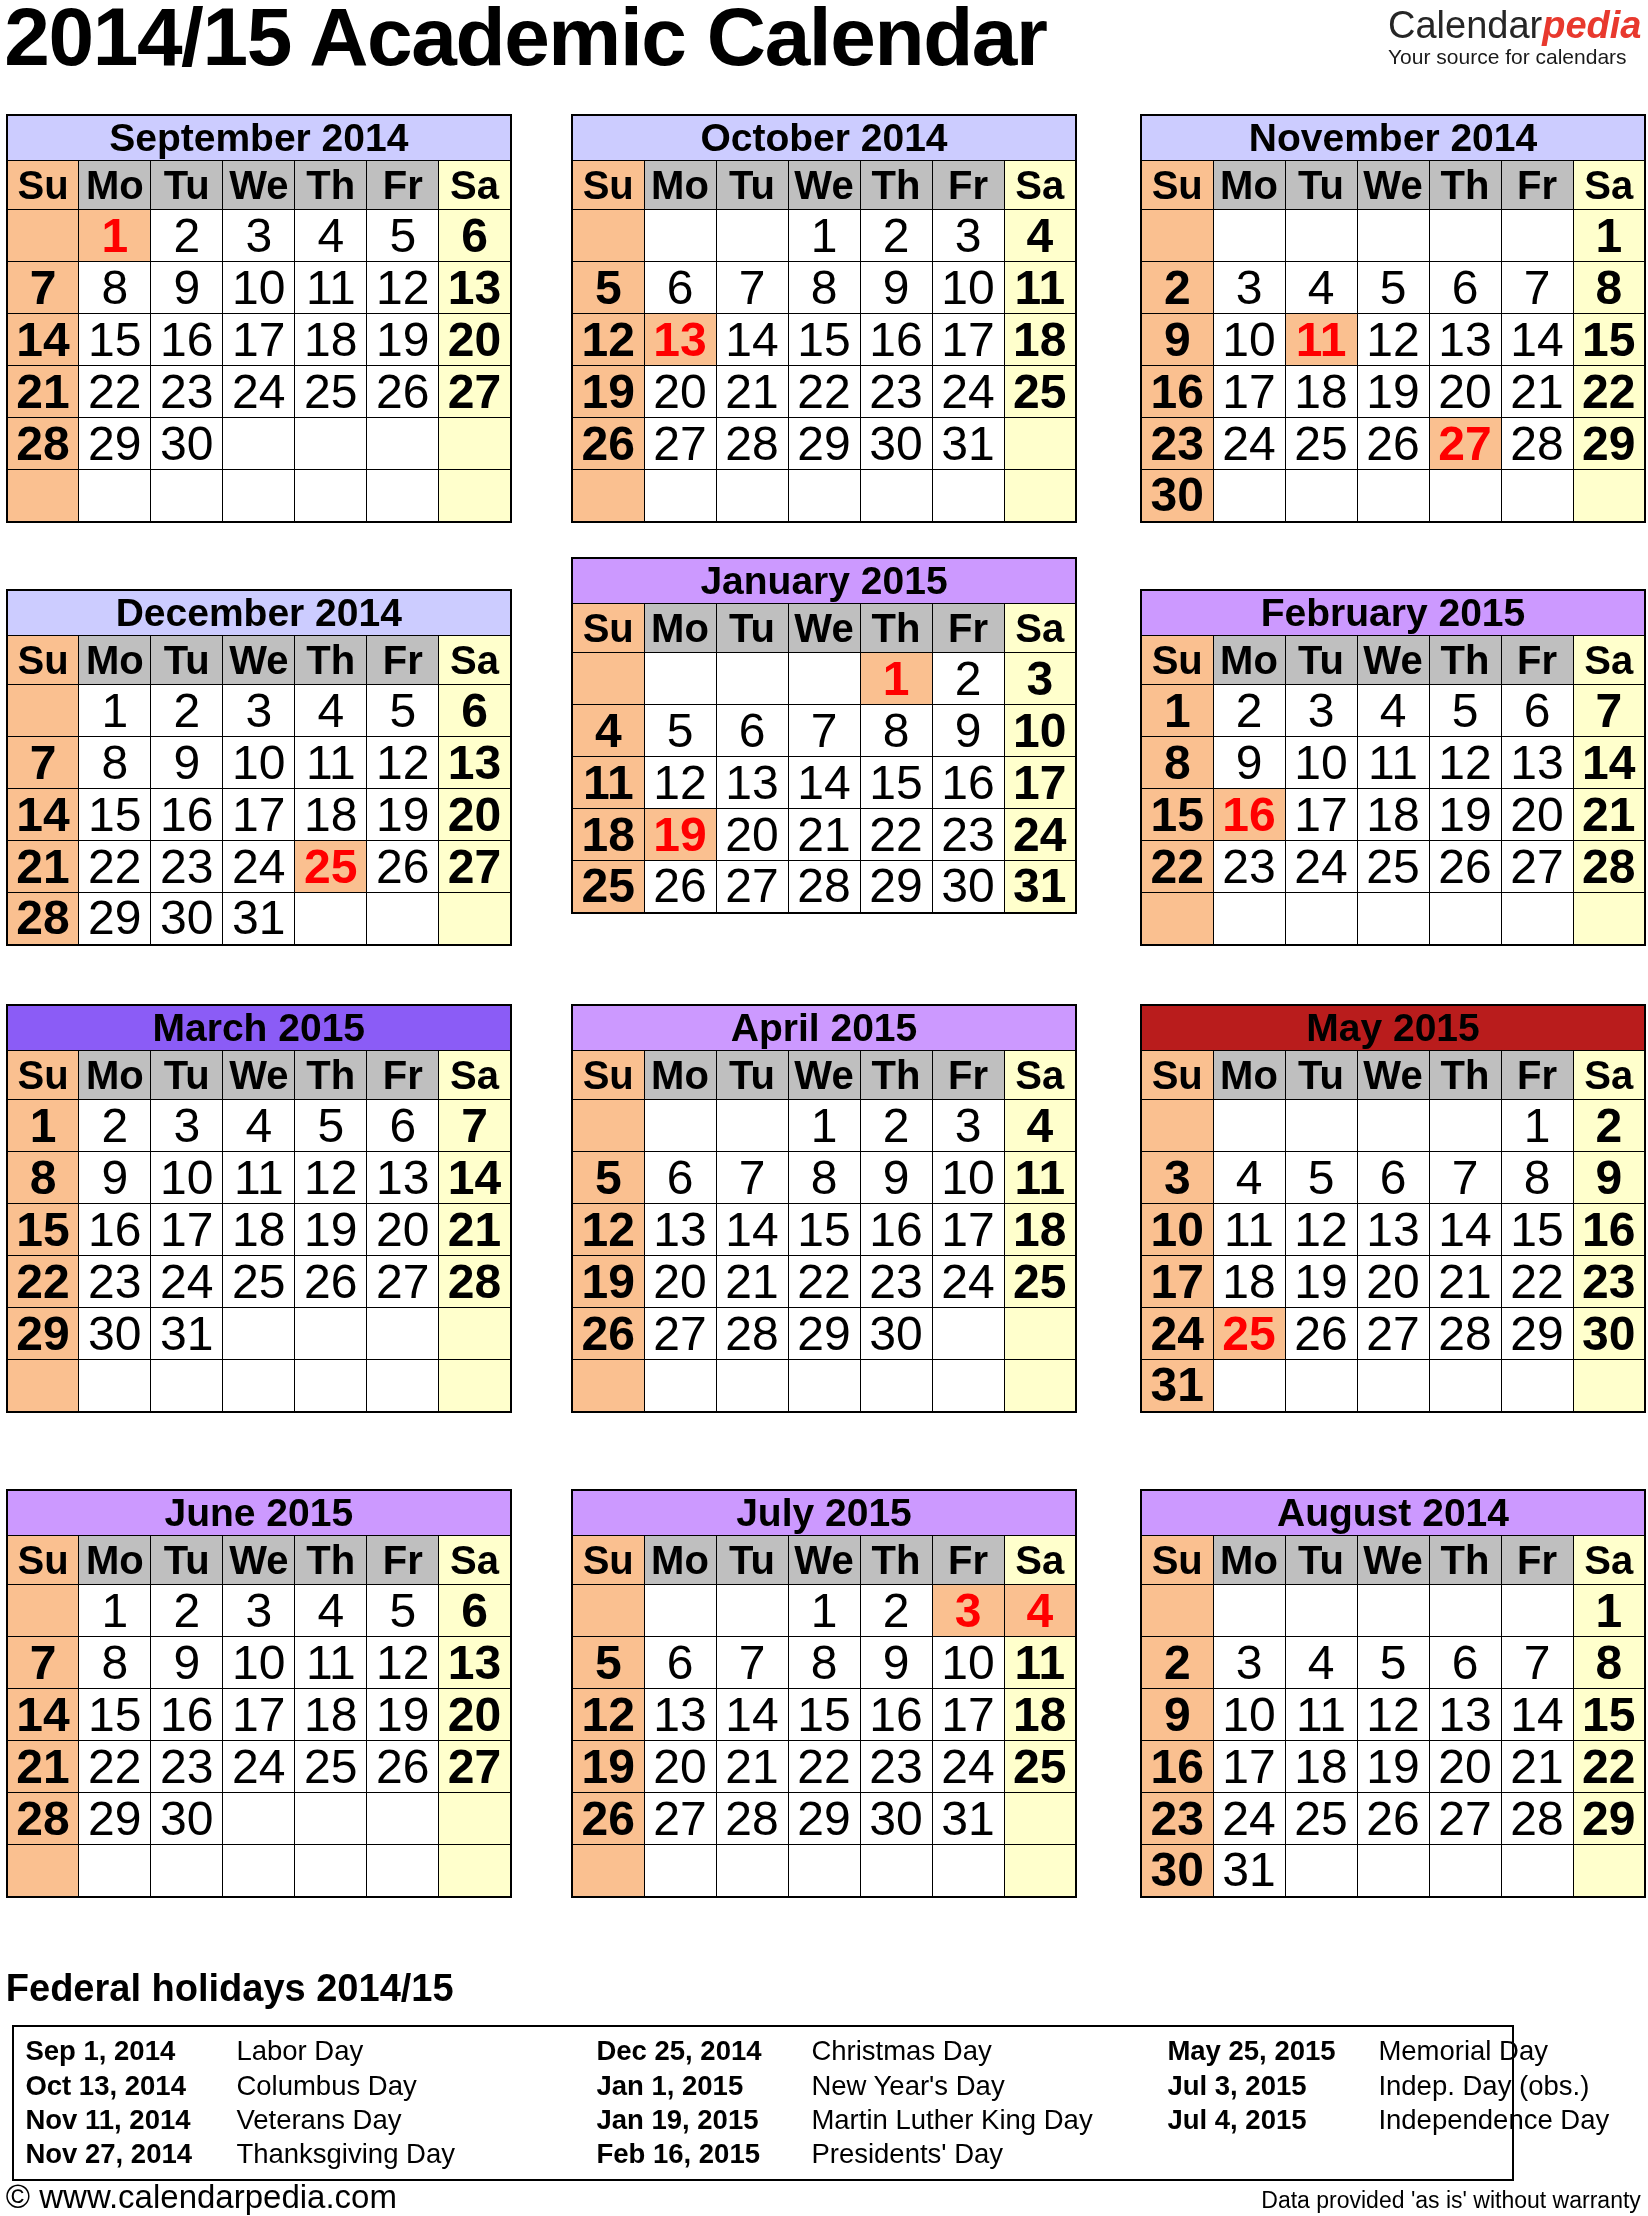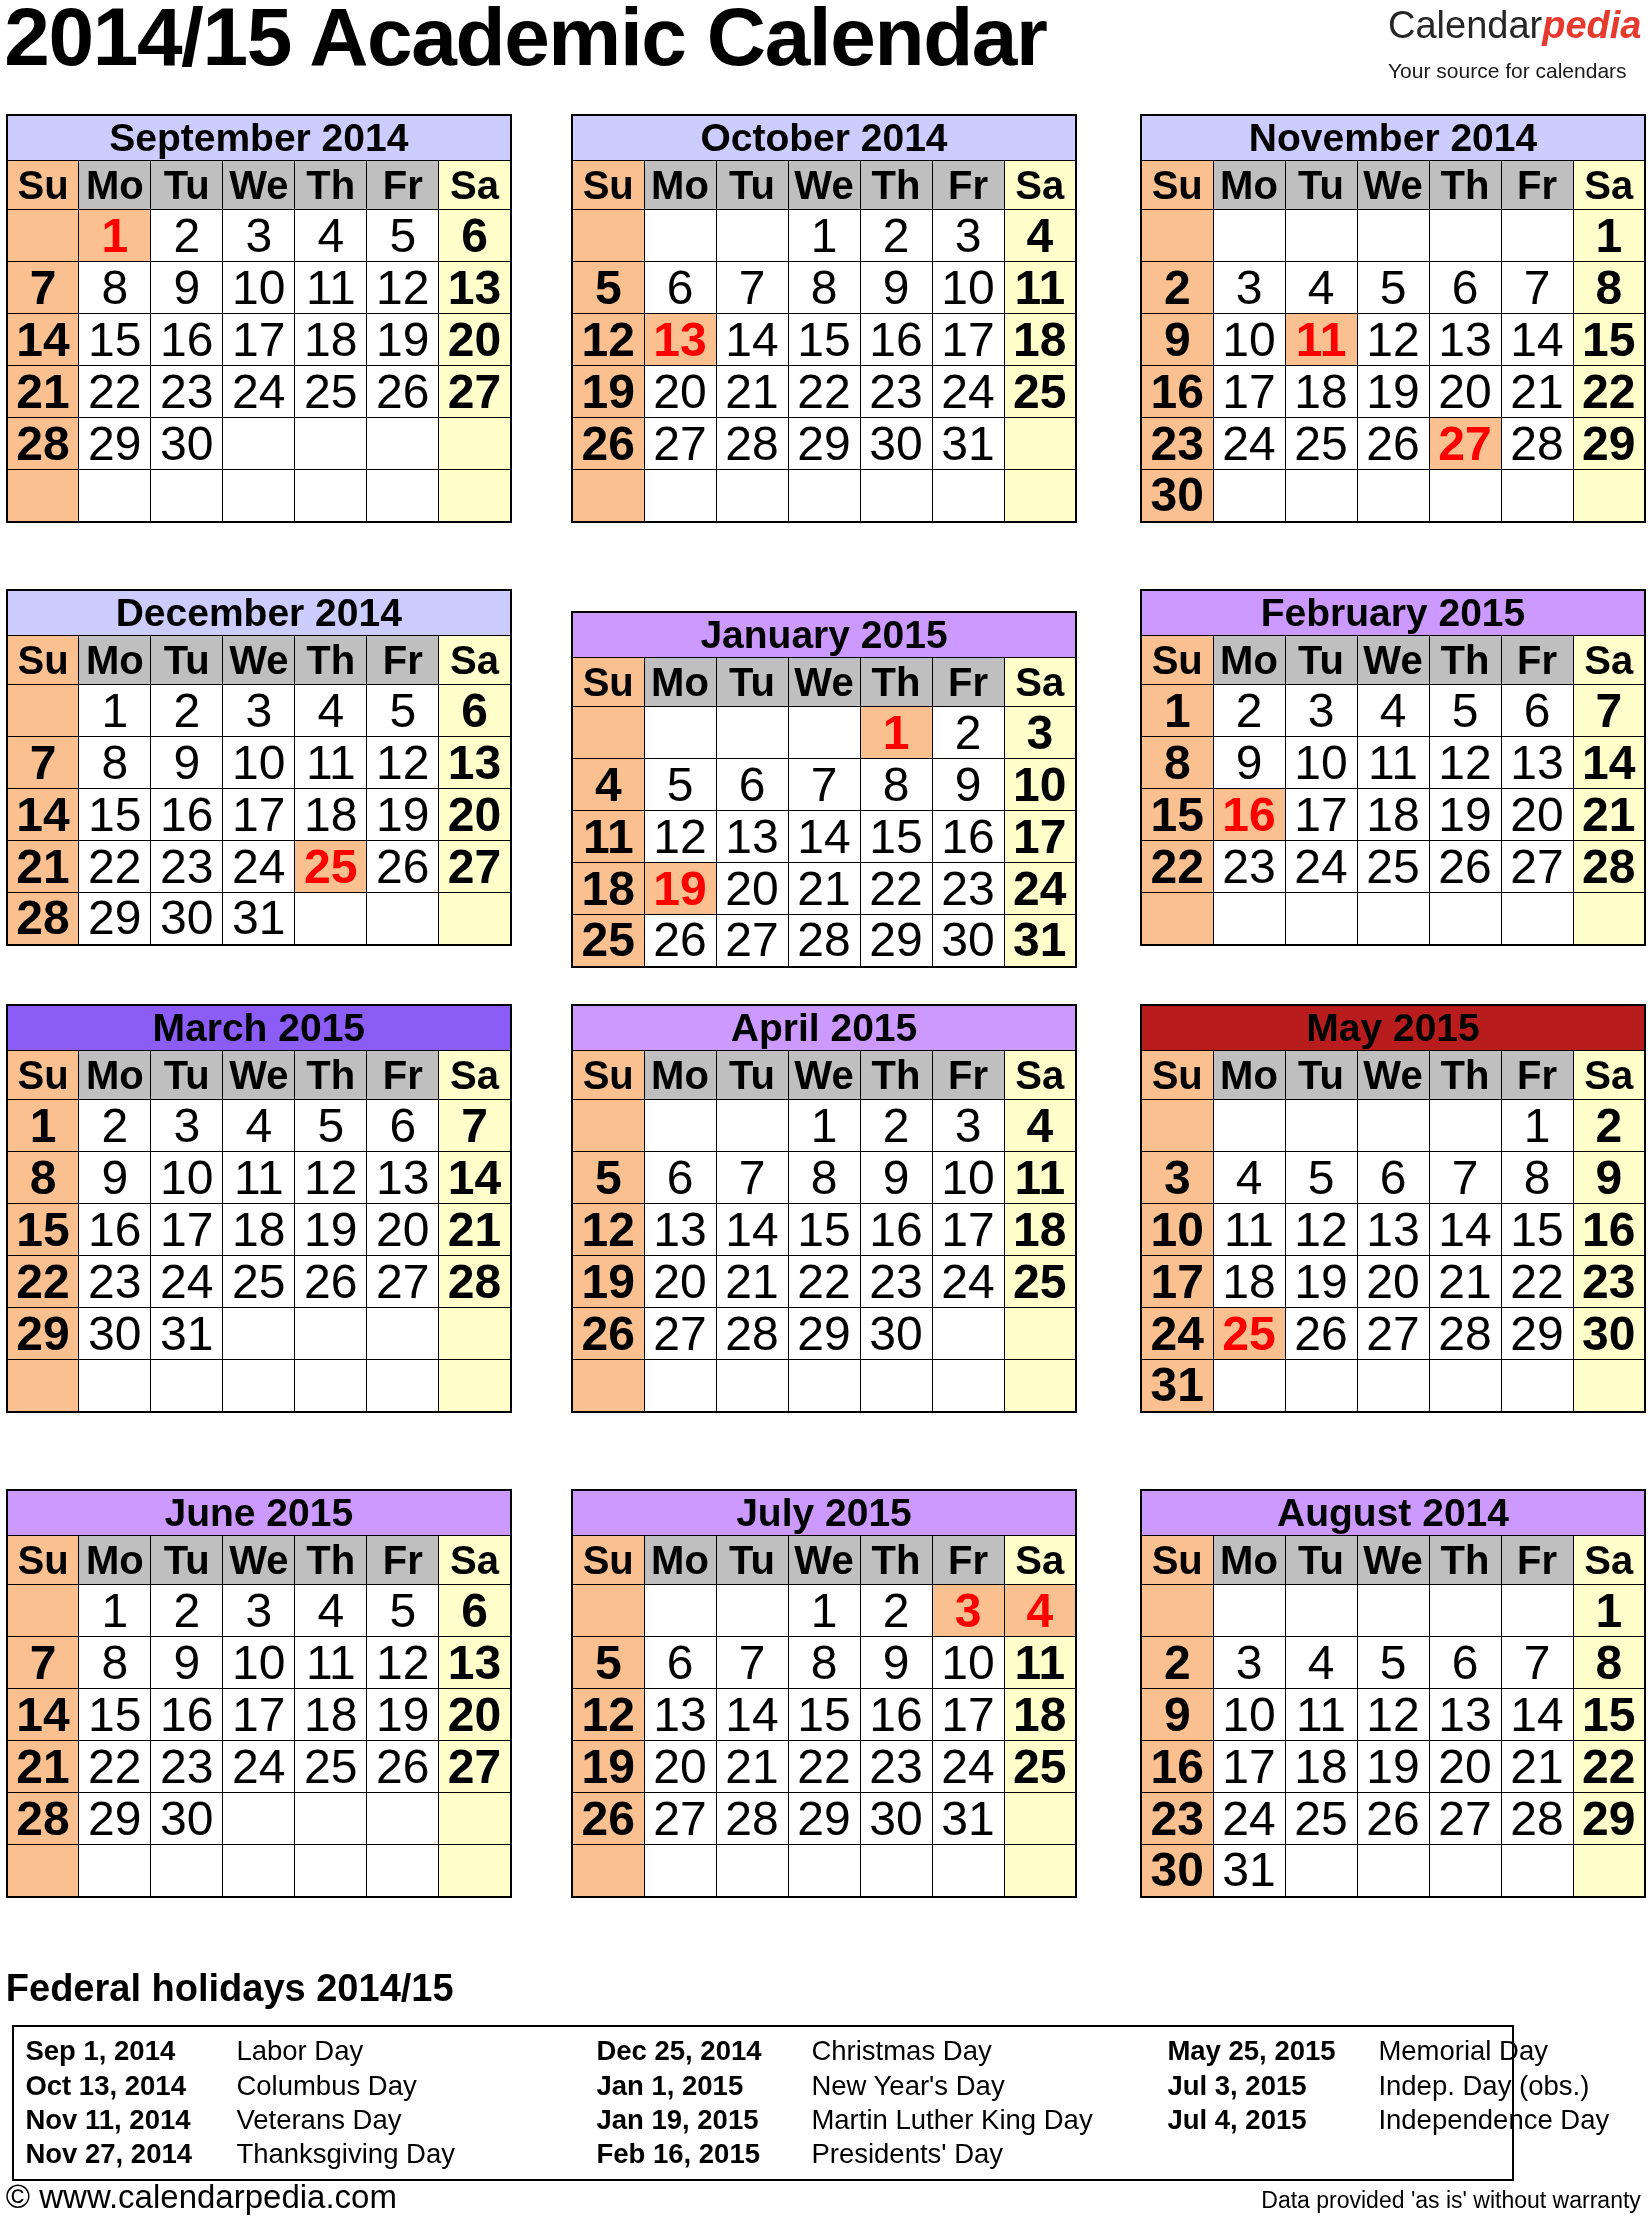--- a/index.html
+++ b/index.html
@@ -13,21 +13,21 @@
     width:1648px;height:2216px;position:relative;background:#fff;
     font-family:"Liberation Sans", sans-serif;color:#000;overflow:hidden;
   }
   .page-title{
     position:absolute;left:4.3px;top:-10px;margin:0;
     font-size:82px;font-weight:bold;letter-spacing:-1.4px;white-space:nowrap;
   }
   .logo{position:absolute;right:6.5px;top:5.8px;text-align:left;line-height:1.05;}
   .logo .brand{font-size:38px;color:#262626;white-space:nowrap;}
   .logo .brand .red{color:var(--c-brand-red);font-weight:bold;font-style:italic;}
-  .logo .tagline{font-size:21px;color:#1a1a1a;margin-top:14px;white-space:nowrap;}
+  .logo .tagline{font-size:21px;color:#1a1a1a;margin-top:0;white-space:nowrap;}
 
   table.month{
     position:absolute;width:506px;border-collapse:collapse;table-layout:fixed;
     border:2.9px solid var(--c-border);
   }
   table.month td{
     border:1.4px solid var(--c-border);text-align:center;vertical-align:middle;
     padding:0;overflow:hidden;
   }
   td.mtitle{
@@ -335,21 +335,21 @@
           <td class="day sun">28</td>
           <td class="day">29</td>
           <td class="day">30</td>
           <td class="day">31</td>
           <td class="day"></td>
           <td class="day"></td>
           <td class="day sat"></td>
         </tr>
       </tbody>
     </table>
-    <table class="month" style="left: 571px; top: 611px;">
+    <table class="month" style="left: 571px; top: 557px;">
       <tbody>
         <tr>
           <td colspan="7" class="mtitle" style="background: rgb(204, 153, 255);">January 2015</td>
         </tr>
         <tr>
           <td class="dow sun">Su</td>
           <td class="dow">Mo</td>
           <td class="dow">Tu</td>
           <td class="dow">We</td>
           <td class="dow">Th</td>

